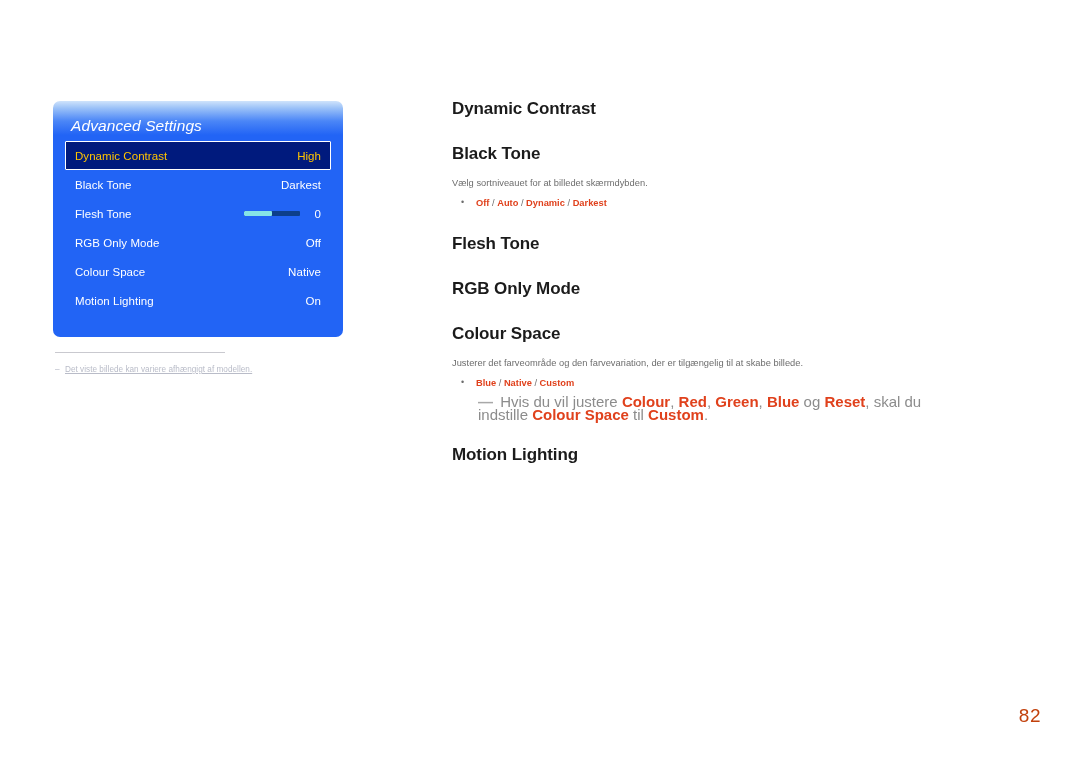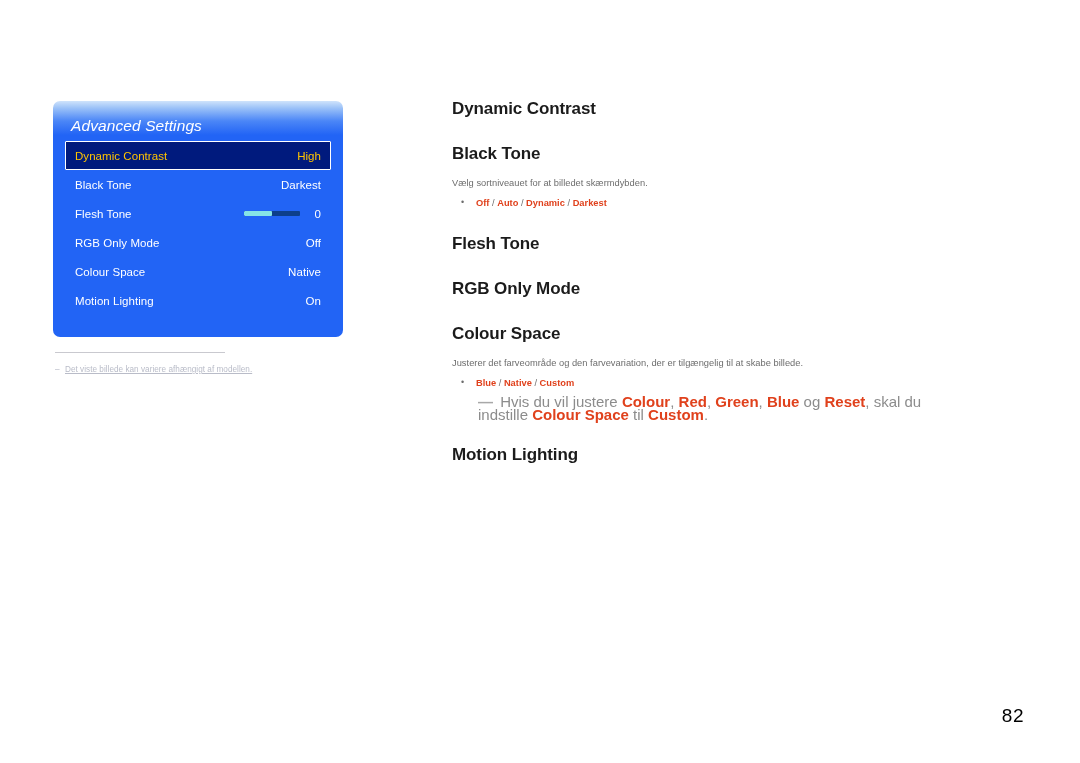--- a/index.html
+++ b/index.html
@@ -188,24 +188,24 @@
   .subnote .dash {
     color: #a8a8a8;
     display: inline-block;
     margin-right: 3px;
     font-weight: bold;
   }
 
   
   .page-num {
     position: absolute;
-    right: 56px;
+    right: 39px;
     bottom: 36px;
     font-size: 19px;
-    color: #000000;
+    color: #c2410c;
     letter-spacing: .5px;
   }
 </style>
 </head>
 <body>
 
 <div class="osd-wrap">
   <div class="osd-panel">
     <div class="osd-title">Advanced Settings</div>
     <div class="osd-rows">

